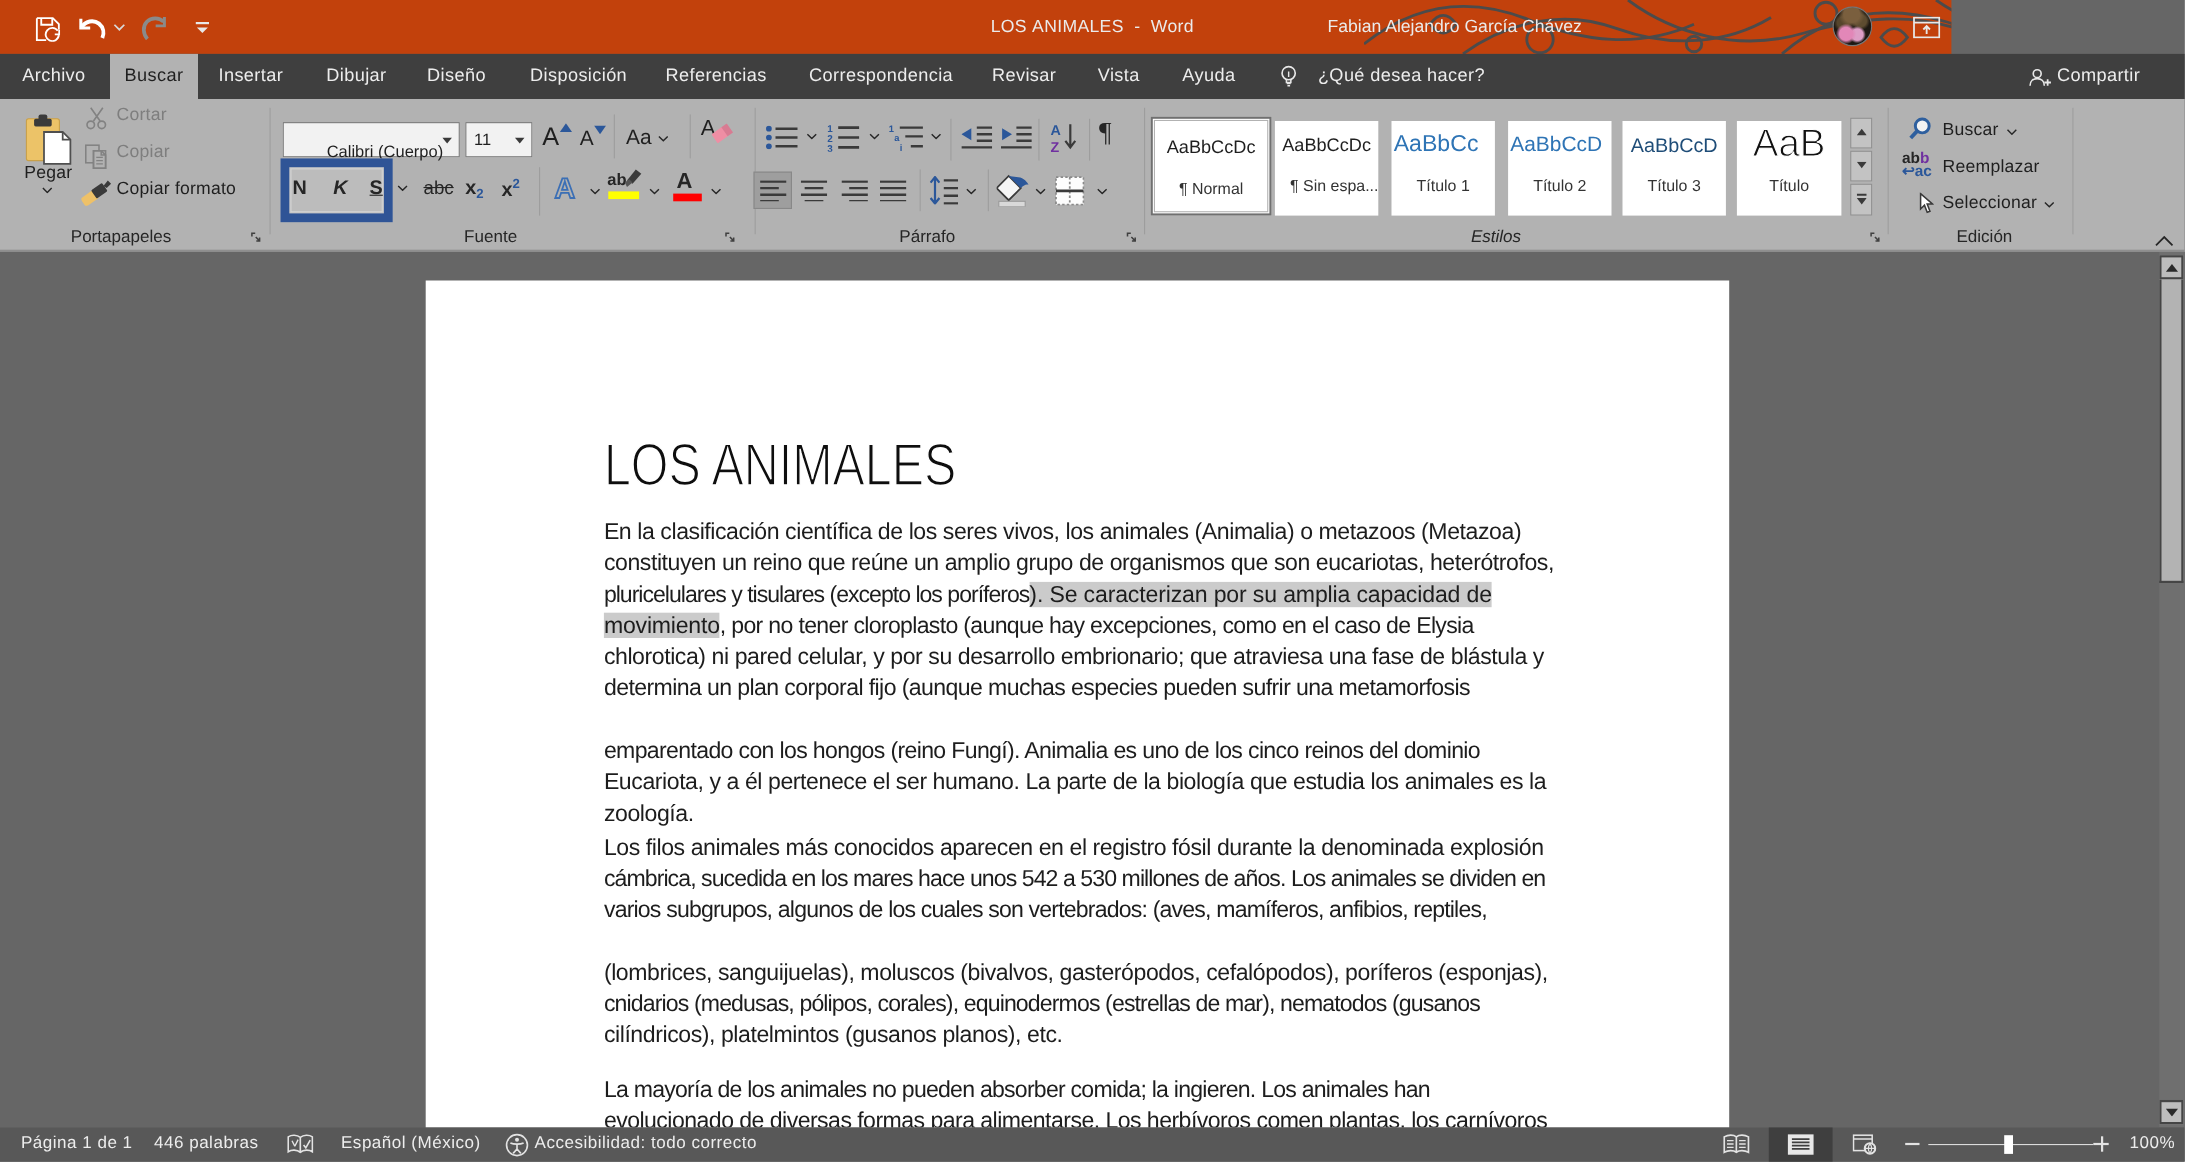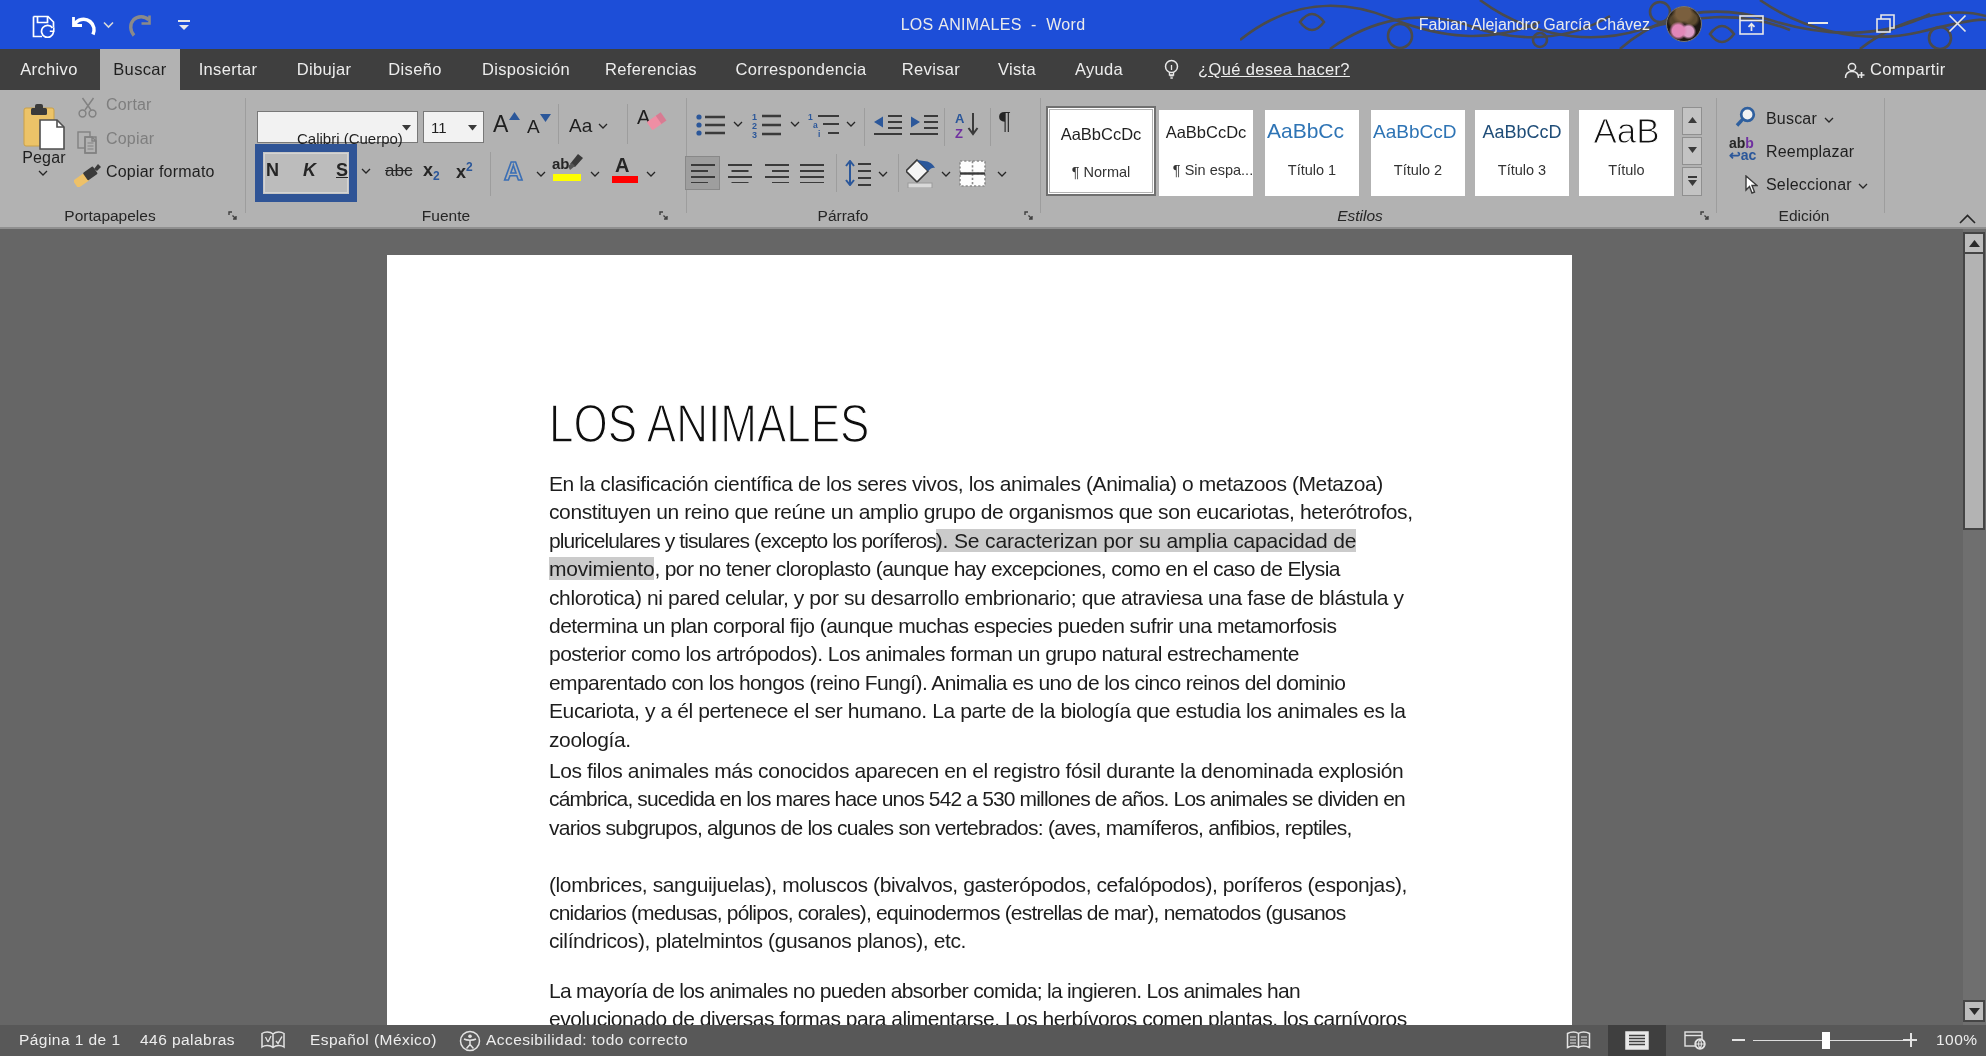--- a/index.html
+++ b/index.html
@@ -1,18 +1,18 @@
 <!DOCTYPE html>
 <html><head><meta charset="utf-8">
 <style>
 html,body{margin:0;padding:0;width:1986px;height:1056px;overflow:hidden;background:#666;
 font-family:"Liberation Sans",sans-serif;}
 *{box-sizing:border-box;}
 .abs{position:absolute;}
-#titlebar{position:absolute;left:0;top:0;width:1986px;height:49px;background:#1d4ed8;overflow:hidden;}
+#titlebar{position:absolute;left:0;top:0;width:1774px;height:49px;background:#c2410c;overflow:hidden;}
 #tabrow{position:absolute;left:0;top:49px;width:1986px;height:41px;background:#3f3f3f;}
 #ribbon{position:absolute;left:0;top:90px;width:1986px;height:139px;background:#b2b2b2;}
 #docarea{position:absolute;left:0;top:229px;width:1986px;height:796px;background:#666;overflow:hidden;}
 #page{position:absolute;left:387px;top:26px;width:1185px;height:1000px;background:#fff;}
 #statusbar{position:absolute;left:0;top:1025px;width:1986px;height:31px;background:#585858;}
 .tab{position:absolute;top:0;height:41px;line-height:41px;color:#ededed;font-size:16.5px;letter-spacing:.35px;text-align:center;}
 .seltab{background:#b2b2b2;color:#1f1f1f;}
 .glabel{position:absolute;top:117px;font-size:15.5px;color:#262626;text-align:center;white-space:nowrap;}
 .gsep{position:absolute;top:8px;width:1px;height:115px;background:#9d9d9d;}
 .launcher{position:absolute;width:12px;height:12px;}
@@ -88,21 +88,21 @@
 <div class="tab" style="left:602px;width:98px;">Referencias</div>
 <div class="tab" style="left:726px;width:150px;">Correspondencia</div>
 <div class="tab" style="left:898px;width:66px;">Revisar</div>
 <div class="tab" style="left:990px;width:54px;">Vista</div>
 <div class="tab" style="left:1068px;width:62px;">Ayuda</div>
 <svg class="abs" style="left:1163px;top:10px" width="17" height="23" viewBox="0 0 17 23" fill="none" stroke="#e8e8e8" stroke-width="1.5">
  <circle cx="8.5" cy="7.5" r="6"></circle>
  <path d="M6.5 13 v3 h4 v-3 M6.8 16.8 h3.6 M7.4 19 h2.4" stroke-width="1.4"></path>
  <path d="M8.5 6 v5" stroke-width="1.3"></path>
 </svg>
-<div class="tab" style="left:1194px;width:160px;text-decoration:underline;">¿Qué desea hacer?</div>
+<div class="tab" style="left:1194px;width:160px;">¿Qué desea hacer?</div>
 <svg class="abs" style="left:1843px;top:13px" width="22" height="17" viewBox="0 0 22 17" fill="none" stroke="#e8e8e8" stroke-width="1.5">
  <circle cx="9" cy="5" r="3.6"></circle>
  <path d="M2.5 16 C2.5 11.5, 5.5 9.5, 9 9.5 C12.5 9.5, 15.5 11.5, 15.5 16"></path>
  <path d="M18.5 10 v6 M15.5 13 h6" stroke-width="1.6"></path>
 </svg>
 <div class="tab" style="left:1870px;width:90px;text-align:left;">Compartir</div>
 </div>
 <div id="ribbon">
 
 <svg class="abs" style="left:22px;top:13px" width="46" height="48" viewBox="0 0 46 48">
@@ -389,21 +389,21 @@
 </div>
 <div id="docarea">
 <div id="page">
 <div class="abs" style="left:162px;top:137px;font-size:54px;color:#0e0e0e;white-space:nowrap;-webkit-text-stroke:1.5px #fff;transform:scaleX(.815);transform-origin:0 0;">LOS ANIMALES</div>
 <div id="body1" class="doctext" style="left:162px;top:203px;margin-top:12px;">En la clasificación científica de los seres vivos, los animales (Animalia) o metazoos (Metazoa)<br>
 constituyen un reino que reúne un amplio grupo de organismos que son eucariotas, heterótrofos,<br>
 <span style="letter-spacing:-0.92px">pluricelulares y tisulares (excepto los poríferos</span><span class="hl" style="letter-spacing:-0.15px">). Se caracterizan por su amplia capacidad de</span><br>
 <span style="letter-spacing:-0.62px"><span class="hl" style="letter-spacing:-0.2px">movimiento</span>, por no tener cloroplasto (aunque hay excepciones, como en el caso de Elysia</span><br>
 chlorotica) ni pared celular, y por su desarrollo embrionario; que atraviesa una fase de blástula y<br>
 <span style="letter-spacing:-0.55px">determina un plan corporal fijo (aunque muchas especies pueden sufrir una metamorfosis</span><br>
-<span style="letter-spacing:-0.55px">posterior como los artrópodos). Los animales forman un grupo natural estrechamente</span><br>
+<br>
 <span style="letter-spacing:-0.6px">emparentado con los hongos (reino Fungí). Animalia es uno de los cinco reinos del dominio</span><br>
 Eucariota, y a él pertenece el ser humano. La parte de la biología que estudia los animales es la<br>
 zoología.</div>
 <div id="body2" class="doctext" style="left:162px;top:502px;">Los filos animales más conocidos aparecen en el registro fósil durante la denominada explosión<br>
 <span style="letter-spacing:-0.85px">cámbrica, sucedida en los mares hace unos 542 a 530 millones de años. Los animales se dividen en</span><br>
 <span style="letter-spacing:-0.75px">varios subgrupos, algunos de los cuales son vertebrados: (aves, mamíferos, anfibios, reptiles,</span><br>
 <br>
 (lombrices, sanguijuelas), moluscos (bivalvos, gasterópodos, cefalópodos), poríferos (esponjas),<br>
 <span style="letter-spacing:-0.8px">cnidarios (medusas, pólipos, corales), equinodermos (estrellas de mar), nematodos (gusanos</span><br>
 cilíndricos), platelmintos (gusanos planos), etc.</div>

